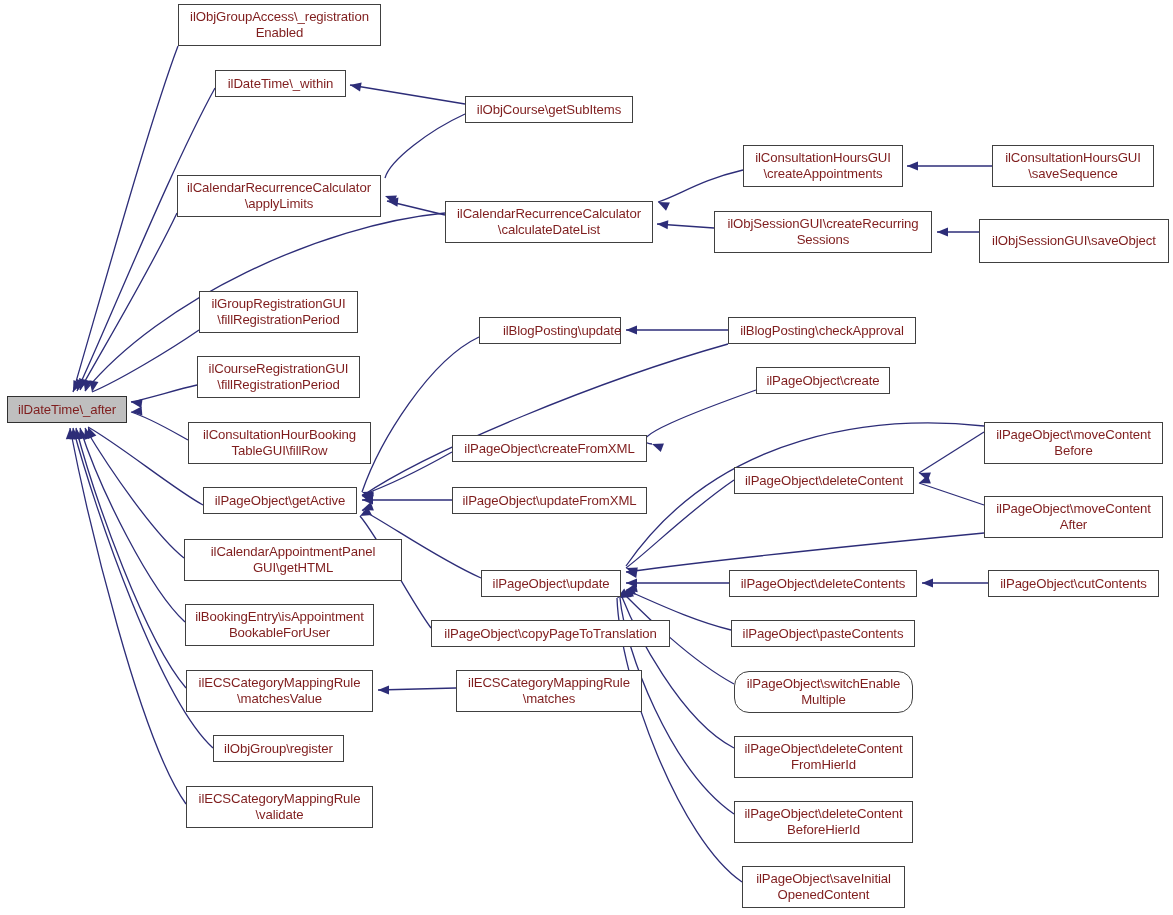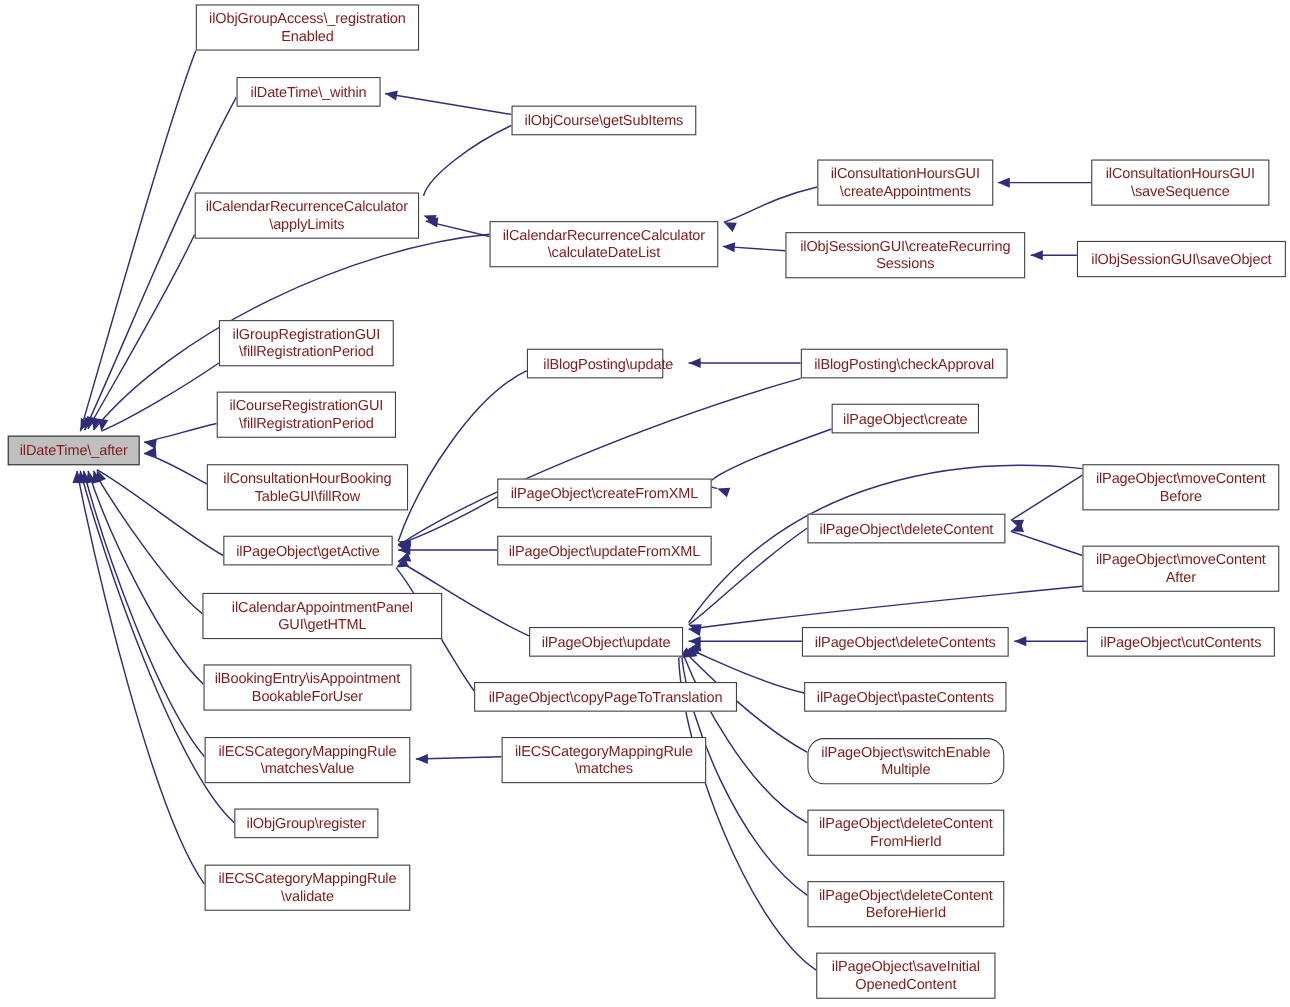--- a/index.html
+++ b/index.html
@@ -141,40 +141,40 @@
       <div class="node" style="left: 177px; top: 175px; width: 204px; height: 42px;">ilCalendarRecurrenceCalculator
 \applyLimits</div>
       <div class="node" style="left: 445px; top: 201px; width: 208px; height: 42px;">ilCalendarRecurrenceCalculator
 \calculateDateList</div>
       <div class="node" style="left: 743px; top: 145px; width: 160px; height: 42px;">ilConsultationHoursGUI
 \createAppointments</div>
       <div class="node" style="left: 992px; top: 145px; width: 162px; height: 42px;">ilConsultationHoursGUI
 \saveSequence</div>
       <div class="node" style="left: 714px; top: 211px; width: 218px; height: 42px;">ilObjSessionGUI\createRecurring
 Sessions</div>
-      <div class="node" style="left: 979px; top: 219px; width: 190px; height: 33px;">ilObjSessionGUI\saveObject</div>
+      <div class="node" style="left: 979px; top: 219px; width: 190px; height: 44px;">ilObjSessionGUI\saveObject</div>
       <div class="node" style="left: 199px; top: 291px; width: 159px; height: 42px;">ilGroupRegistrationGUI
 \fillRegistrationPeriod</div>
       <div class="node" style="left: 197px; top: 356px; width: 163px; height: 42px;">ilCourseRegistrationGUI
 \fillRegistrationPeriod</div>
       <div class="node" style="left: 188px; top: 422px; width: 183px; height: 42px;">ilConsultationHourBooking
 TableGUI\fillRow</div>
       <div class="node" style="left: 203px; top: 487px; width: 154px; height: 27px;">ilPageObject\getActive</div>
       <div class="node" style="left: 184px; top: 539px; width: 218px; height: 42px;">ilCalendarAppointmentPanel
 GUI\getHTML</div>
       <div class="node" style="left: 185px; top: 604px; width: 189px; height: 42px;">ilBookingEntry\isAppointment
 BookableForUser</div>
       <div class="node" style="left: 186px; top: 670px; width: 187px; height: 42px;">ilECSCategoryMappingRule
 \matchesValue</div>
       <div class="node" style="left: 456px; top: 670px; width: 186px; height: 42px;">ilECSCategoryMappingRule
 \matches</div>
       <div class="node" style="left: 213px; top: 735px; width: 131px; height: 27px;">ilObjGroup\register</div>
       <div class="node" style="left: 186px; top: 786px; width: 187px; height: 42px;">ilECSCategoryMappingRule
 \validate</div>
-      <div class="node" style="left: 479px; top: 317px; width: 124px; height: 27px; padding-left: 24px;">ilBlogPosting\update</div>
+      <div class="node" style="left: 479px; top: 317px; width: 142px; height: 27px; padding-left: 24px;">ilBlogPosting\update</div>
       <div class="node" style="left: 728px; top: 317px; width: 188px; height: 27px;">ilBlogPosting\checkApproval</div>
       <div class="node" style="left: 756px; top: 367px; width: 134px; height: 27px;">ilPageObject\create</div>
       <div class="node" style="left: 452px; top: 435px; width: 195px; height: 27px;">ilPageObject\createFromXML</div>
       <div class="node" style="left: 452px; top: 487px; width: 195px; height: 27px;">ilPageObject\updateFromXML</div>
       <div class="node" style="left: 481px; top: 570px; width: 140px; height: 27px;">ilPageObject\update</div>
       <div class="node" style="left: 431px; top: 620px; width: 239px; height: 27px;">ilPageObject\copyPageToTranslation</div>
       <div class="node" style="left: 734px; top: 467px; width: 180px; height: 27px;">ilPageObject\deleteContent</div>
       <div class="node" style="left: 984px; top: 422px; width: 179px; height: 42px;">ilPageObject\moveContent
 Before</div>
       <div class="node" style="left: 984px; top: 496px; width: 179px; height: 42px;">ilPageObject\moveContent

